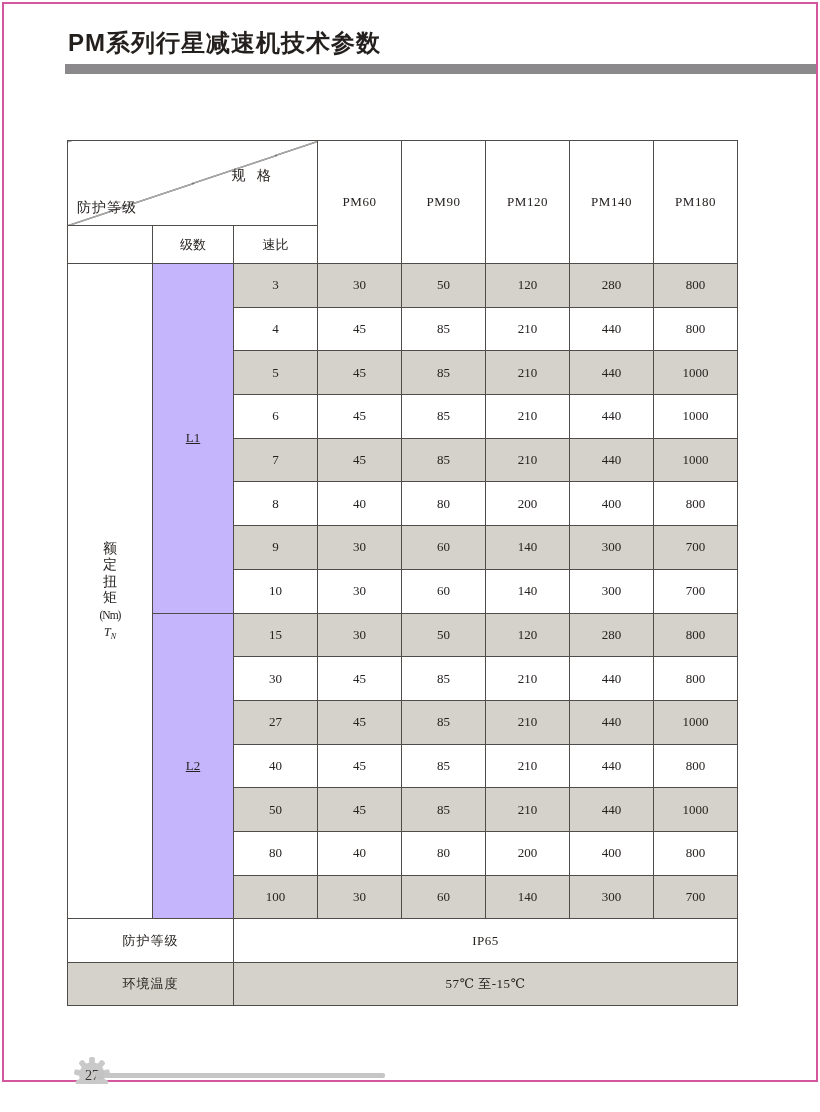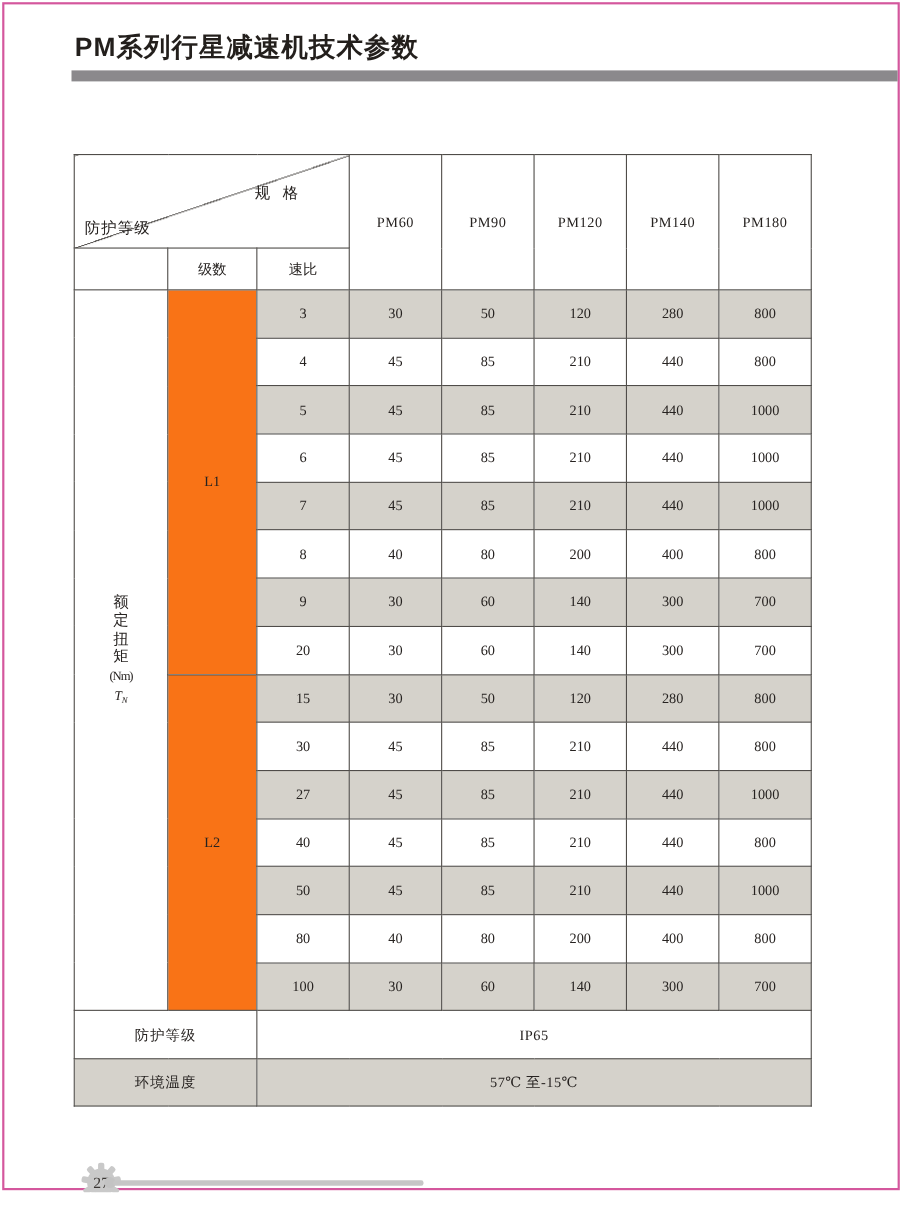--- a/index.html
+++ b/index.html
@@ -50,21 +50,21 @@
     position:absolute;top:26px;right:42px;
     font-size:14px;letter-spacing:4px;white-space:nowrap;font-family:Liberation Serif, serif;
   }
   .params-label{
     position:absolute;left:9px;bottom:8px;
     font-size:14px;letter-spacing:1px;white-space:nowrap;
   }
   td.pm-col{font-size:13.5px;letter-spacing:0.5px;}
   td.subhdr{font-size:14px;}
   td.g{background:#d5d2cb;}
-  td.stage-cell{background:#f97316;font-size:13px;}
+  td.stage-cell{background:#c4b5fd;font-size:13px;text-decoration:underline;}
   td.torque-cell{background:#ffffff;}
   .torque-wrap{display:flex;flex-direction:column;align-items:center;line-height:1.18;}
   .torque-wrap .ch{font-size:14px;}
   .torque-wrap .unit{font-size:11.5px;margin-top:2px;letter-spacing:-1px;text-align:center;}
   .torque-wrap .sym{font-size:12px;font-style:italic;margin-top:2px;}
   .torque-wrap .sym sub{font-size:8px;font-style:italic;}
   td.foot-label{font-size:14px;letter-spacing:1px;}
   td.foot-value{font-size:13px;letter-spacing:0.5px;}
   
   .gear{position:absolute;left:73px;top:1056px;width:38px;height:38px;}
@@ -182,21 +182,21 @@
         </tr>
         <tr class="data-row">
           <td class="num g">9</td>
           <td class="num g">30</td>
           <td class="num g">60</td>
           <td class="num g">140</td>
           <td class="num g">300</td>
           <td class="num g">700</td>
         </tr>
         <tr class="data-row">
-          <td class="num">20</td>
+          <td class="num">10</td>
           <td class="num">30</td>
           <td class="num">60</td>
           <td class="num">140</td>
           <td class="num">300</td>
           <td class="num">700</td>
         </tr>
         <tr class="data-row">
           <td class="stage-cell" rowspan="7">L2</td>
           <td class="num g">15</td>
           <td class="num g">30</td>

